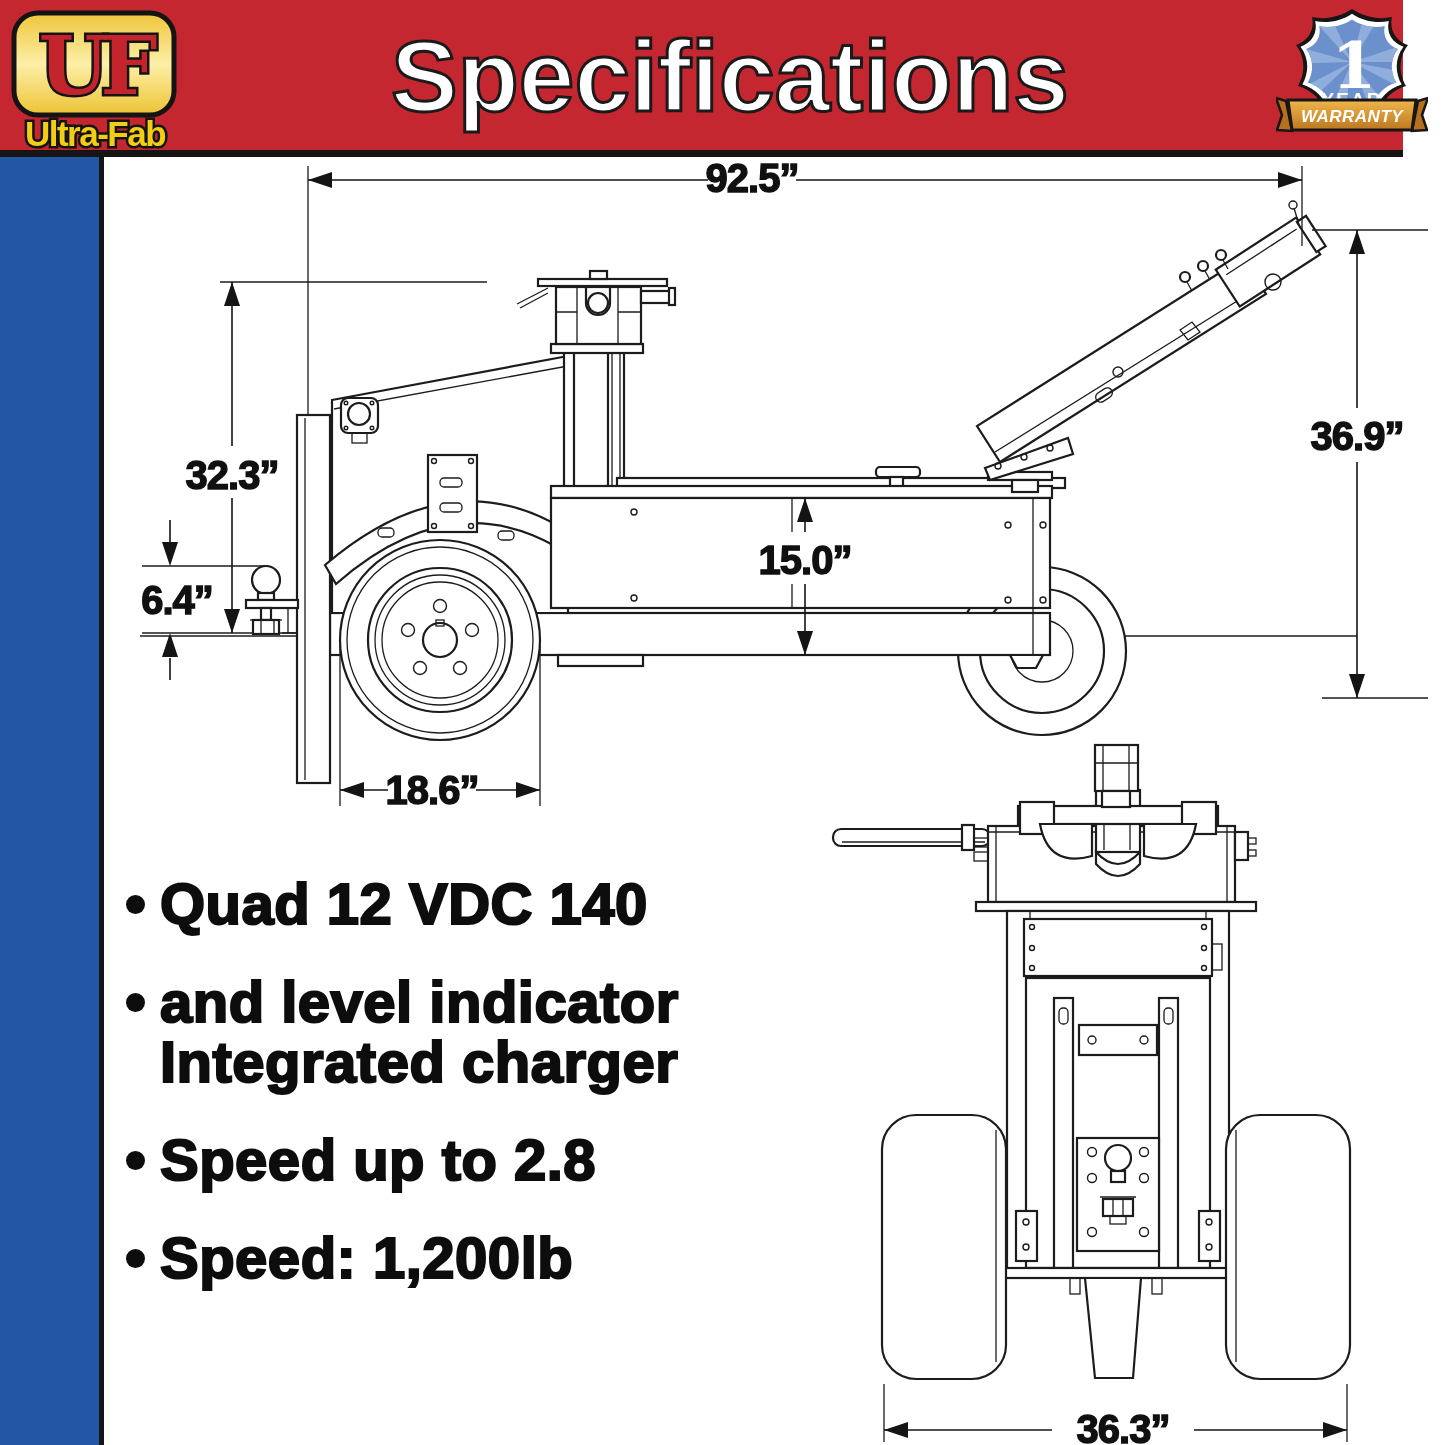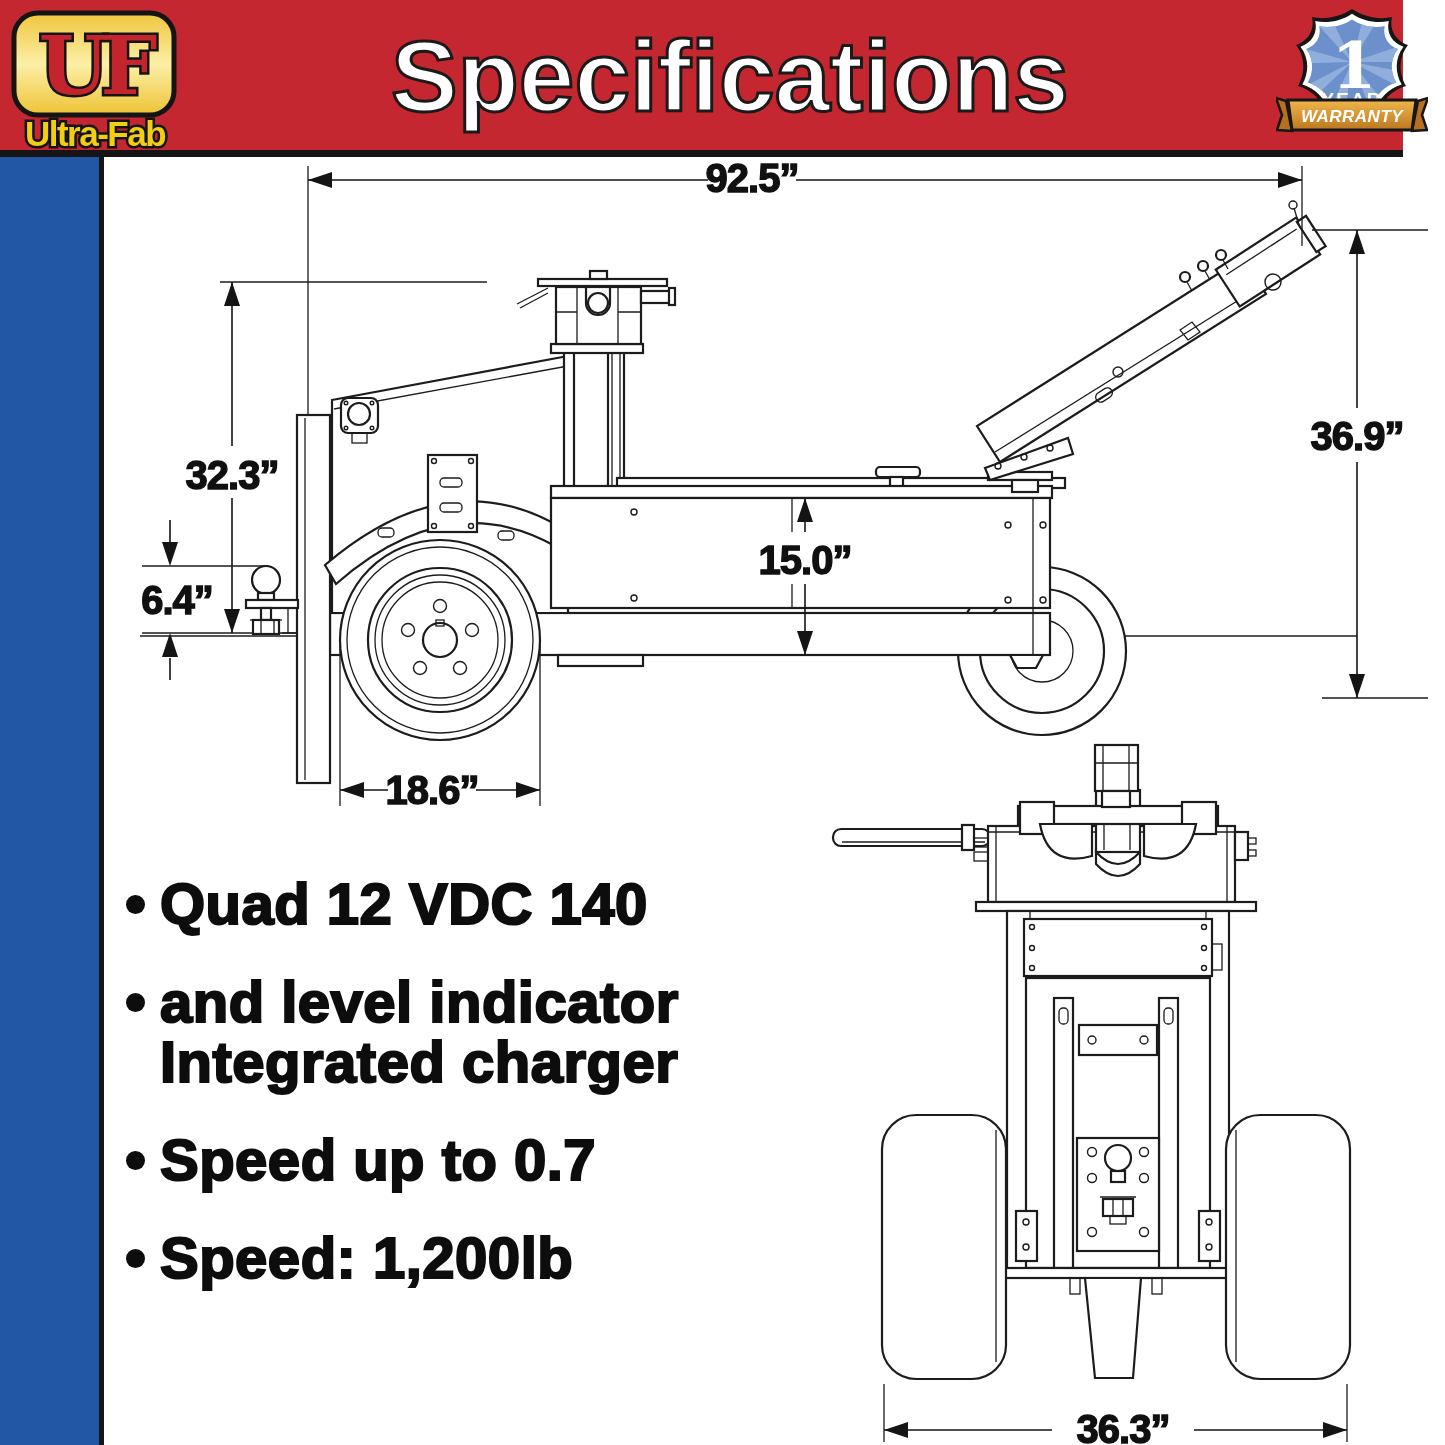--- a/index.html
+++ b/index.html
@@ -395,21 +395,21 @@
       <span class="bullet"></span>
       <div class="spec-line">Quad 12 VDC 140</div>
     </div>
     <div class="spec-item">
       <span class="bullet"></span>
       <div class="spec-line">and level indicator</div>
       <div class="spec-line">Integrated charger</div>
     </div>
     <div class="spec-item">
       <span class="bullet"></span>
-      <div class="spec-line">Speed up to 0.7</div>
+      <div class="spec-line">Speed up to 2.8</div>
     </div>
     <div class="spec-item">
       <span class="bullet"></span>
       <div class="spec-line">Speed: 1,200lb</div>
     </div>
   </div>
 
 </div>
 
 </body></html>

